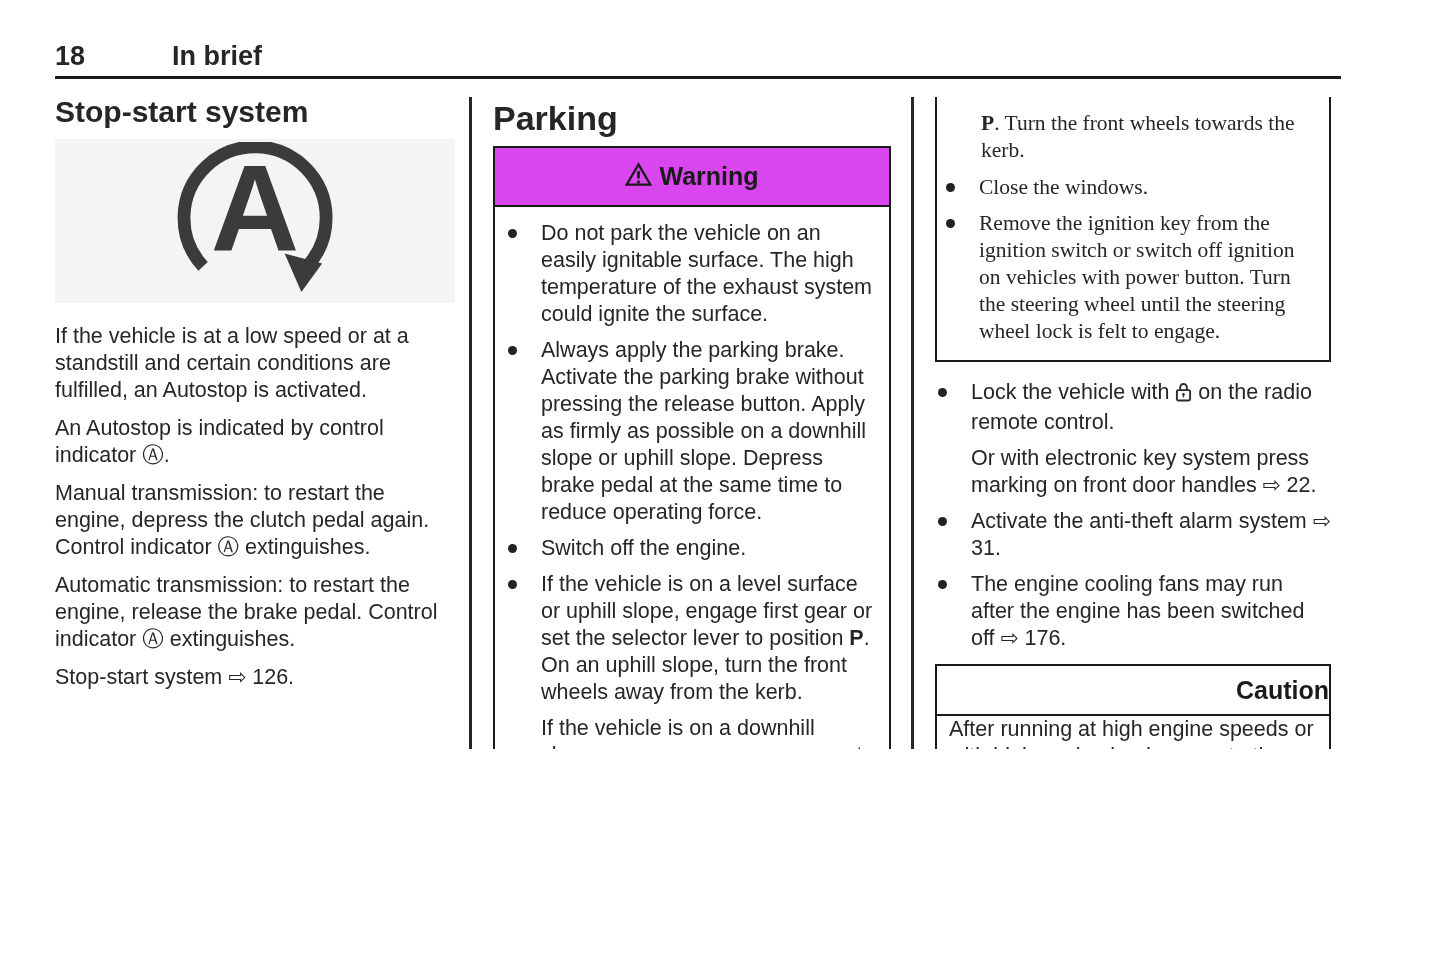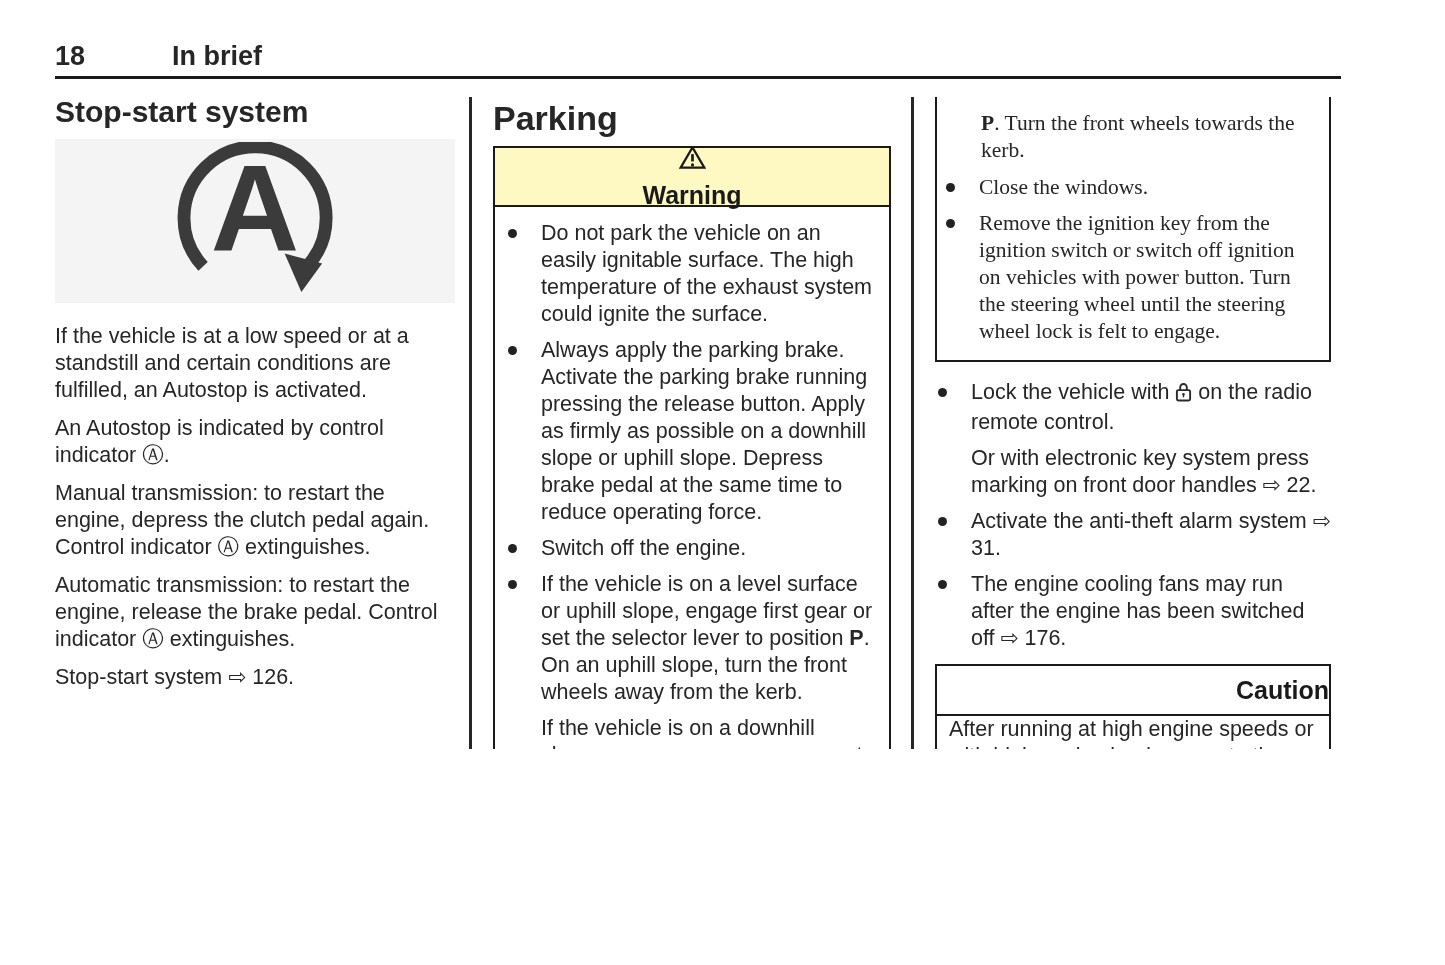--- a/index.html
+++ b/index.html
@@ -33,23 +33,23 @@
     width:400px;height:164px;background:#f4f4f4;
     display:flex;align-items:center;justify-content:center;
     margin-bottom:20px;
   }
   
   .para{margin:0 0 11px 0;}
   
   .wbox{box-sizing:border-box;border:2.5px solid #1a1a1a;background:#fff;}
   #warning-box{width:398px;height:731px;border-bottom:none;overflow:hidden;}
   #warning-header{
-    background:#fef9c3;border-bottom:2.5px solid #1a1a1a;
+    background:#d946ef;border-bottom:2.5px solid #1a1a1a;
     height:57px;display:flex;align-items:center;justify-content:center;gap:7px;
-    font-size:25px;font-weight:bold;color:#1a1a1a;flex-direction:column;
+    font-size:25px;font-weight:bold;color:#1a1a1a;
   }
   .box-body{padding:13px 12px 0 12px;}
   
   ul.blist{list-style:none;margin:0;padding:0;}
   ul.blist li{display:grid;grid-template-columns:34px 1fr;margin-bottom:9px;}
   .bullet{width:9px;height:9px;border-radius:50%;background:#222;margin-top:9px;margin-left:1px;}
   .cont-para{margin-top:9px;}
   
   #warning-cont-box{width:396px;border-top:none;padding:13px 8px 15px 8px;font-family:Liberation Serif, serif;}
   #warning-cont-box .lead{margin-left:36px;margin-bottom:10px;}
@@ -112,21 +112,21 @@
         <span>Warning</span>
       </div>
       <div class="box-body">
         <ul class="blist">
           <li>
             <span class="bullet"></span>
             <span>Do not park the vehicle on an easily ignitable surface. The high temperature of the exhaust system could ignite the surface.</span>
           </li>
           <li>
             <span class="bullet"></span>
-            <span>Always apply the parking brake. Activate the parking brake running pressing the release button. Apply as firmly as possible on a downhill slope or uphill slope. Depress brake pedal at the same time to reduce operating force.</span>
+            <span>Always apply the parking brake. Activate the parking brake without pressing the release button. Apply as firmly as possible on a downhill slope or uphill slope. Depress brake pedal at the same time to reduce operating force.</span>
           </li>
           <li>
             <span class="bullet"></span>
             <span>Switch off the engine.</span>
           </li>
           <li>
             <span class="bullet"></span>
             <span>
               <span>If the vehicle is on a level surface or uphill slope, engage first gear or set the selector lever to position </span><b>P</b><span>. On an uphill slope, turn the front wheels away from the kerb.</span>
               <span class="cont-para" style="display:block">If the vehicle is on a downhill slope, engage reverse gear or set the selector lever to position</span>

